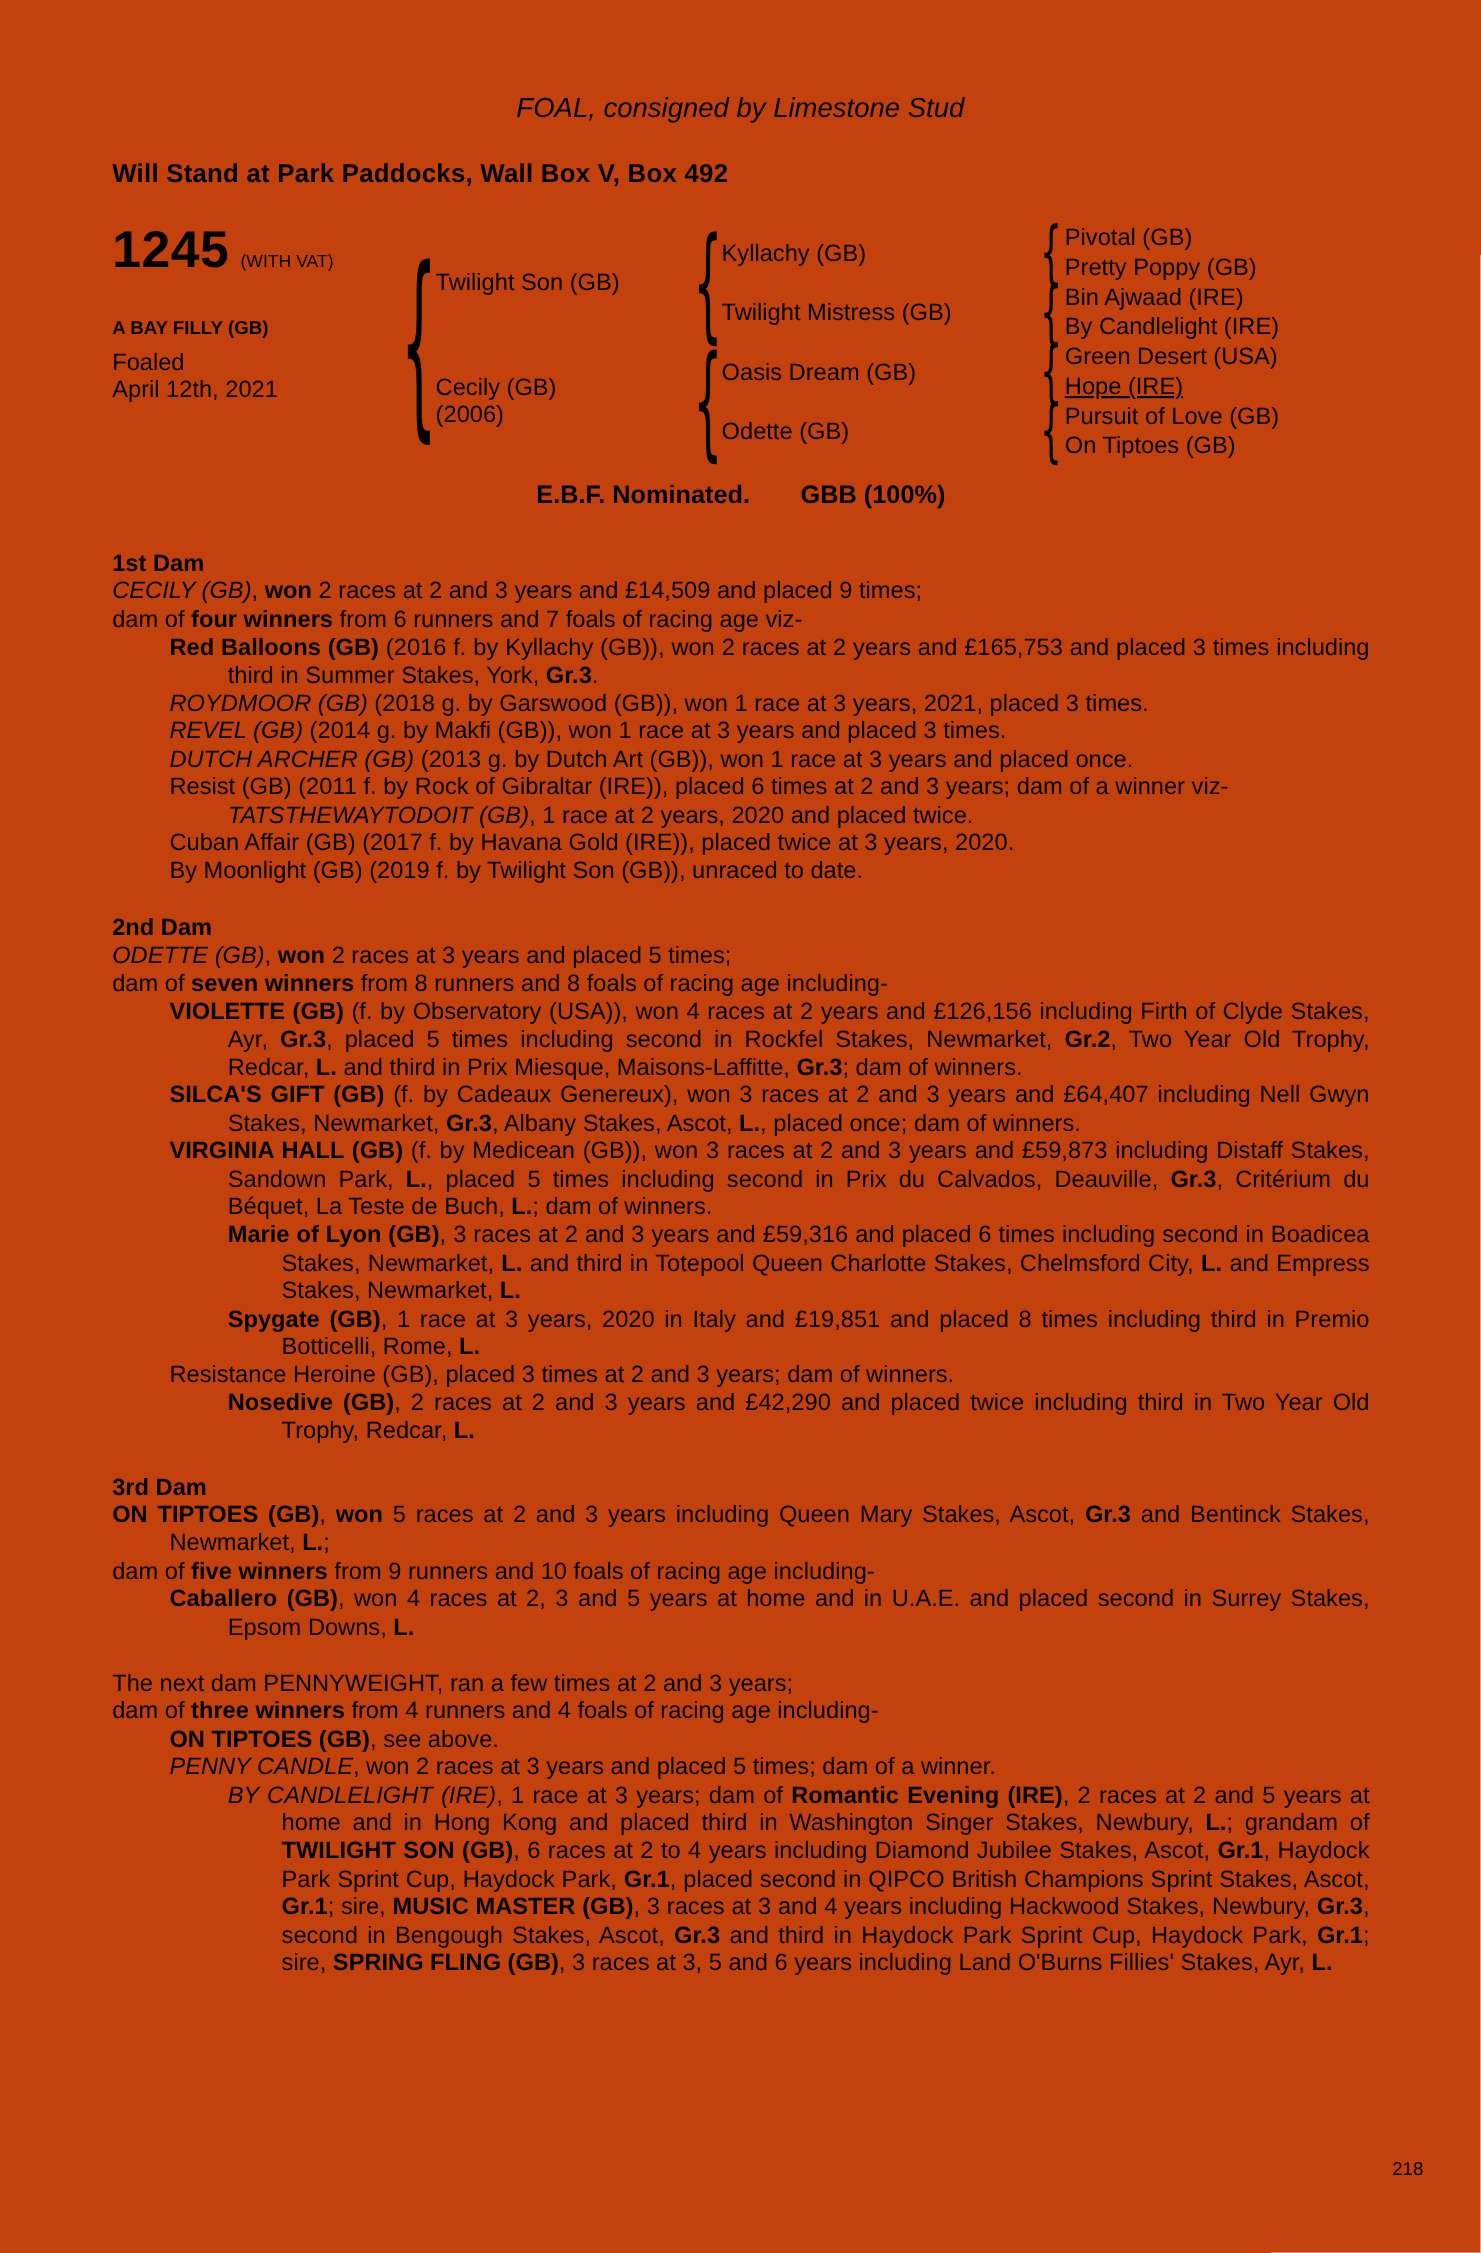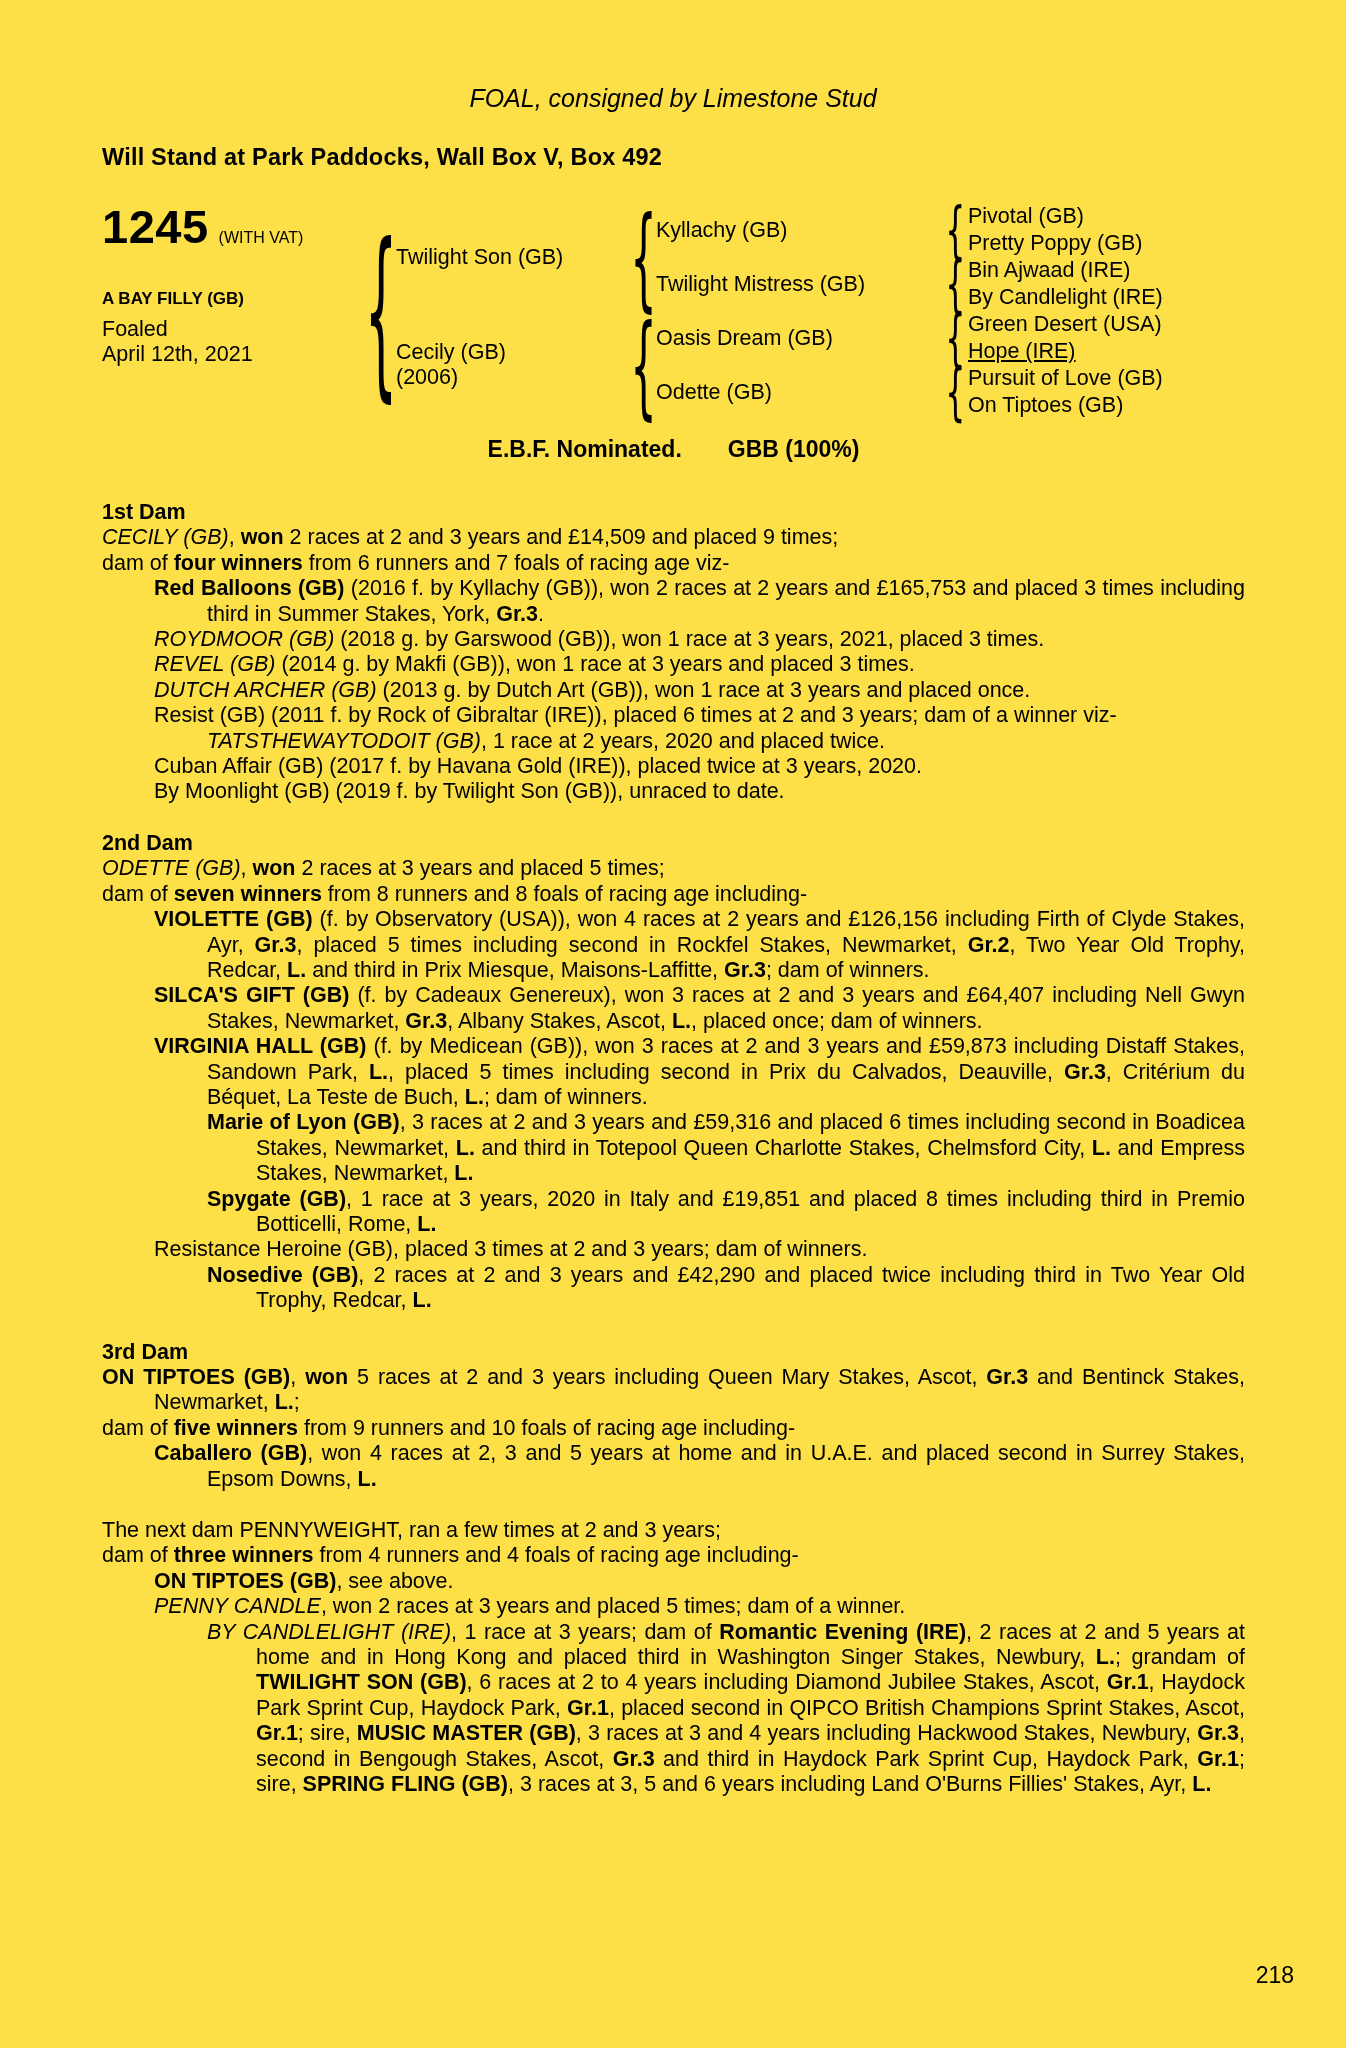--- a/index.html
+++ b/index.html
@@ -1,17 +1,17 @@
 <!DOCTYPE html>
 <html><head>
 <meta charset="utf-8">
 <style>
   html,body{margin:0;padding:0;background:#ffffff;}
   .page{
-    position:relative;width:1346px;height:2048px;background:#fde047;
+    position:relative;width:1346px;height:2048px;background:#c2410c;
     font-family:"Liberation Sans",sans-serif;color:#000;overflow:hidden;
     -webkit-font-smoothing:antialiased;
   }
   .title{
     position:absolute;top:84px;left:0;width:100%;text-align:center;
     font-style:italic;font-size:25px;
   }
   .stand-line{
     position:absolute;top:144px;left:102px;font-weight:bold;font-size:23.5px;
     letter-spacing:0.2px;
@@ -63,21 +63,21 @@
   }
   .section{margin-top:26px;}
   .section:first-child{margin-top:0;}
   .sec-heading{font-weight:bold;}
   .para{margin:0;}
   .ind0{padding-left:52px;text-indent:-52px;}
   .ind1{padding-left:105px;text-indent:-53px;}
   .ind2{padding-left:154px;text-indent:-49px;}
   .b{font-weight:bold;}
   .i{font-style:italic;}
-  .page-number{position:absolute;top:1962px;right:52px;font-size:23px;}
+  .page-number{position:absolute;top:1962px;right:52px;font-size:17px;}
 </style>
 </head>
 <body>
 
 <div class="page">
 
   <div class="title">FOAL, consigned by Limestone Stud</div>
 
   <div class="stand-line">Will Stand at Park Paddocks, Wall Box V, Box 492</div>
 

